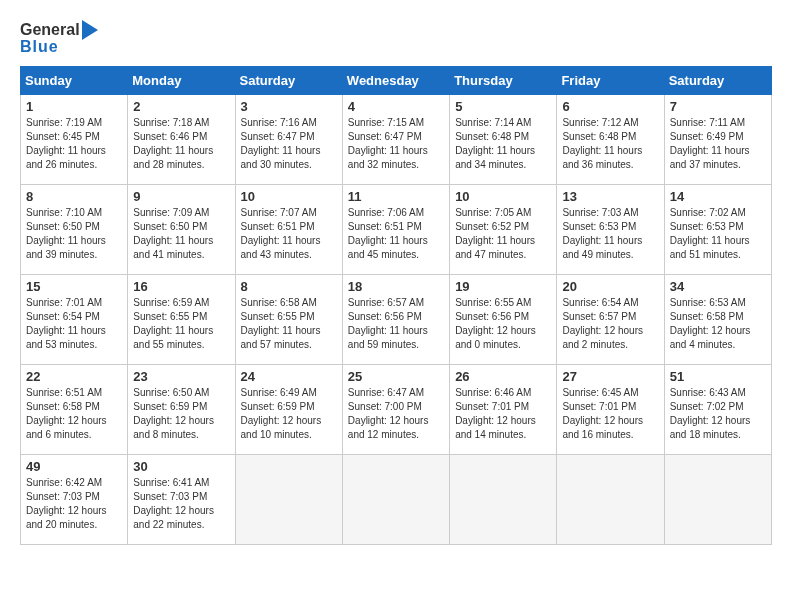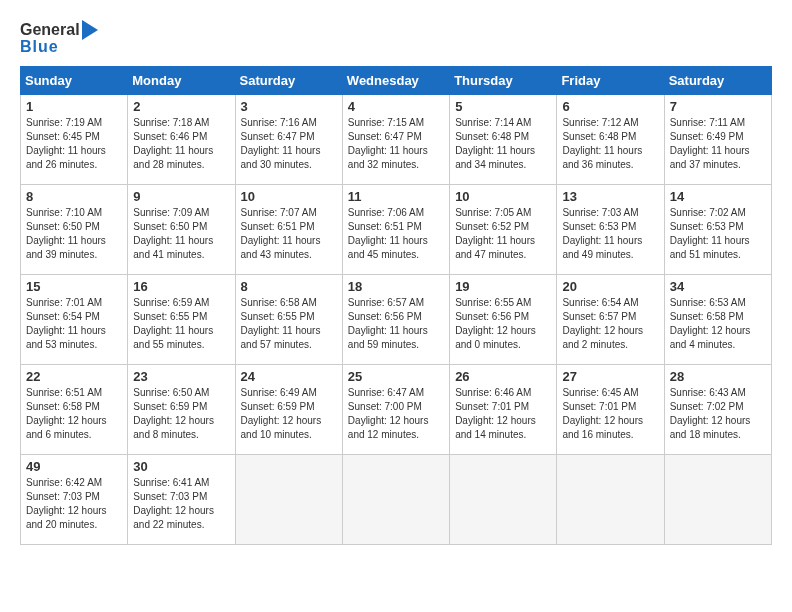--- a/index.html
+++ b/index.html
@@ -239,21 +239,21 @@
         </td>
         <td>
           <span class="day-num">26</span>
           <div class="day-info">Sunrise: 6:46 AM<br>Sunset: 7:01 PM<br>Daylight: 12 hours<br>and 14 minutes.</div>
         </td>
         <td>
           <span class="day-num">27</span>
           <div class="day-info">Sunrise: 6:45 AM<br>Sunset: 7:01 PM<br>Daylight: 12 hours<br>and 16 minutes.</div>
         </td>
         <td>
-          <span class="day-num">28</span>
+          <span class="day-num">51</span>
           <div class="day-info">Sunrise: 6:43 AM<br>Sunset: 7:02 PM<br>Daylight: 12 hours<br>and 18 minutes.</div>
         </td>
       </tr>
       <tr>
         <td>
           <span class="day-num">49</span>
           <div class="day-info">Sunrise: 6:42 AM<br>Sunset: 7:03 PM<br>Daylight: 12 hours<br>and 20 minutes.</div>
         </td>
         <td>
           <span class="day-num">30</span>

